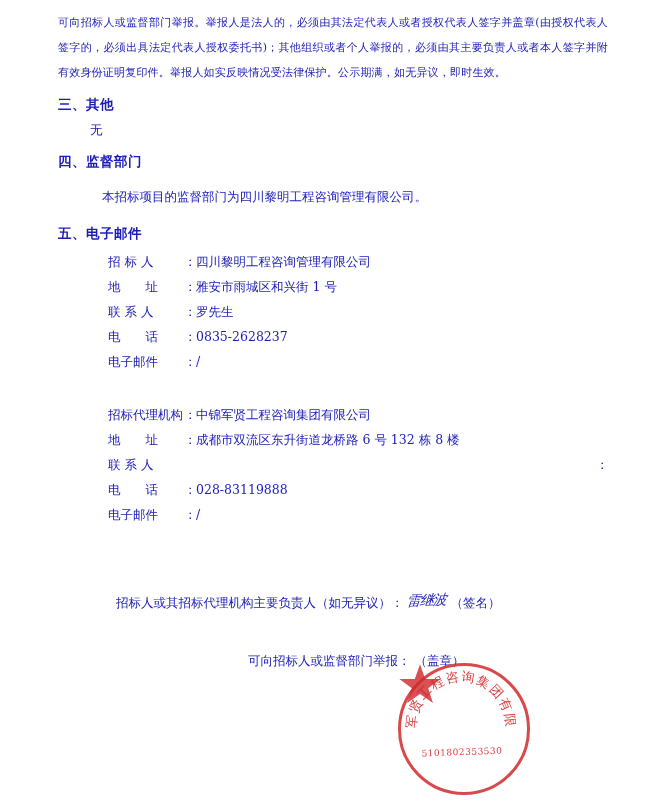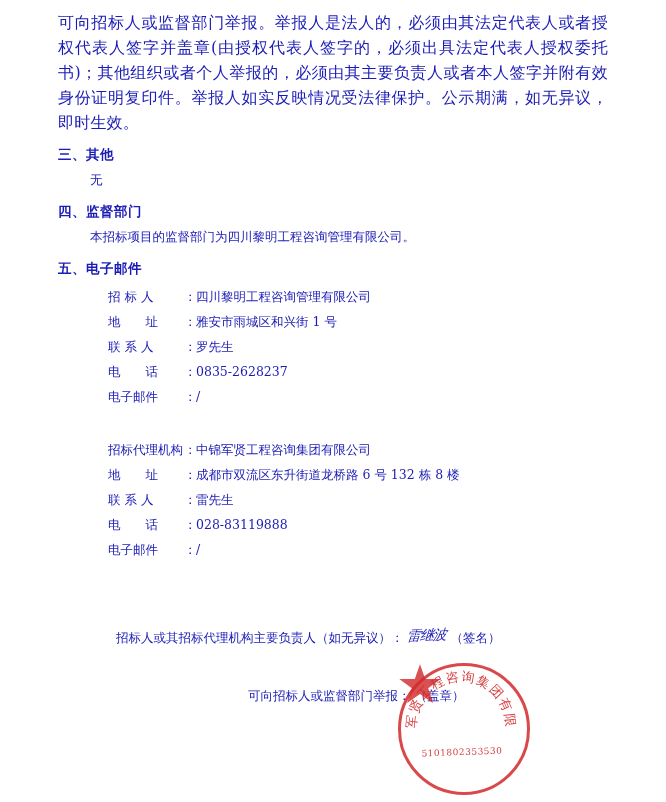--- a/index.html
+++ b/index.html
@@ -16,21 +16,21 @@
     color: #1b1bb5;
   }
   .page {
     position: relative;
     width: 666px;
     height: 802px;
     box-sizing: border-box;
     padding: 10px 58px 0 58px;
   }
   .para {
-    font-size: 16px;
+    font-size: 11px;
     line-height: 25px;
     text-align: justify;
     text-justify: inter-ideograph;
     margin: 0;
     letter-spacing: 0.2px;
   }
   .para-indent {
     text-indent: 0;
   }
   .heading {
@@ -42,21 +42,21 @@
   }
   .sub-line {
     font-size: 12.5px;
     line-height: 24px;
     margin: 0;
     padding-left: 32px;
   }
   .body-line {
     font-size: 12.5px;
     line-height: 24px;
-    margin: 0;
+    margin: 12px;
     padding-left: 32px;
   }
   .contact-block {
     margin-top: 4px;
   }
   .contact-row {
     display: flex;
     font-size: 12.5px;
     line-height: 25px;
     padding-left: 50px;
@@ -201,21 +201,20 @@
       <span class="contact-value">中锦军贤工程咨询集团有限公司</span>
     </div>
     <div class="contact-row">
       <span class="contact-label">地　　址</span>
       <span class="contact-colon">：</span>
       <span class="contact-value">成都市双流区东升街道龙桥路 6 号 132 栋 8 楼</span>
     </div>
     <div class="contact-row">
       <span class="contact-label">联 系 人</span>
       <span class="contact-colon">：</span>
-      <span class="contact-value">雷先生</span>
     </div>
     <div class="contact-row">
       <span class="contact-label">电　　话</span>
       <span class="contact-colon">：</span>
       <span class="contact-value">028-83119888</span>
     </div>
     <div class="contact-row">
       <span class="contact-label">电子邮件</span>
       <span class="contact-colon">：</span>
       <span class="contact-value">/</span>

